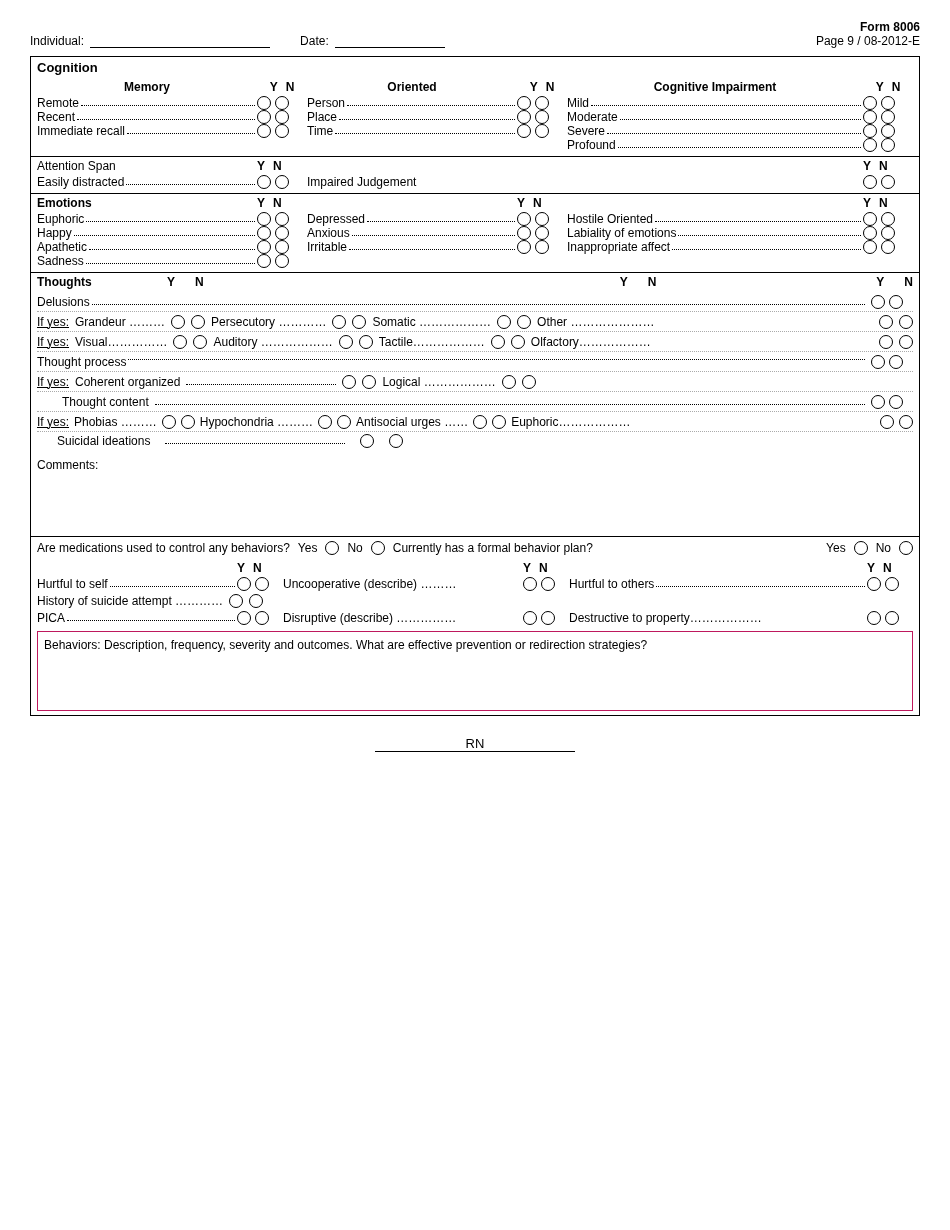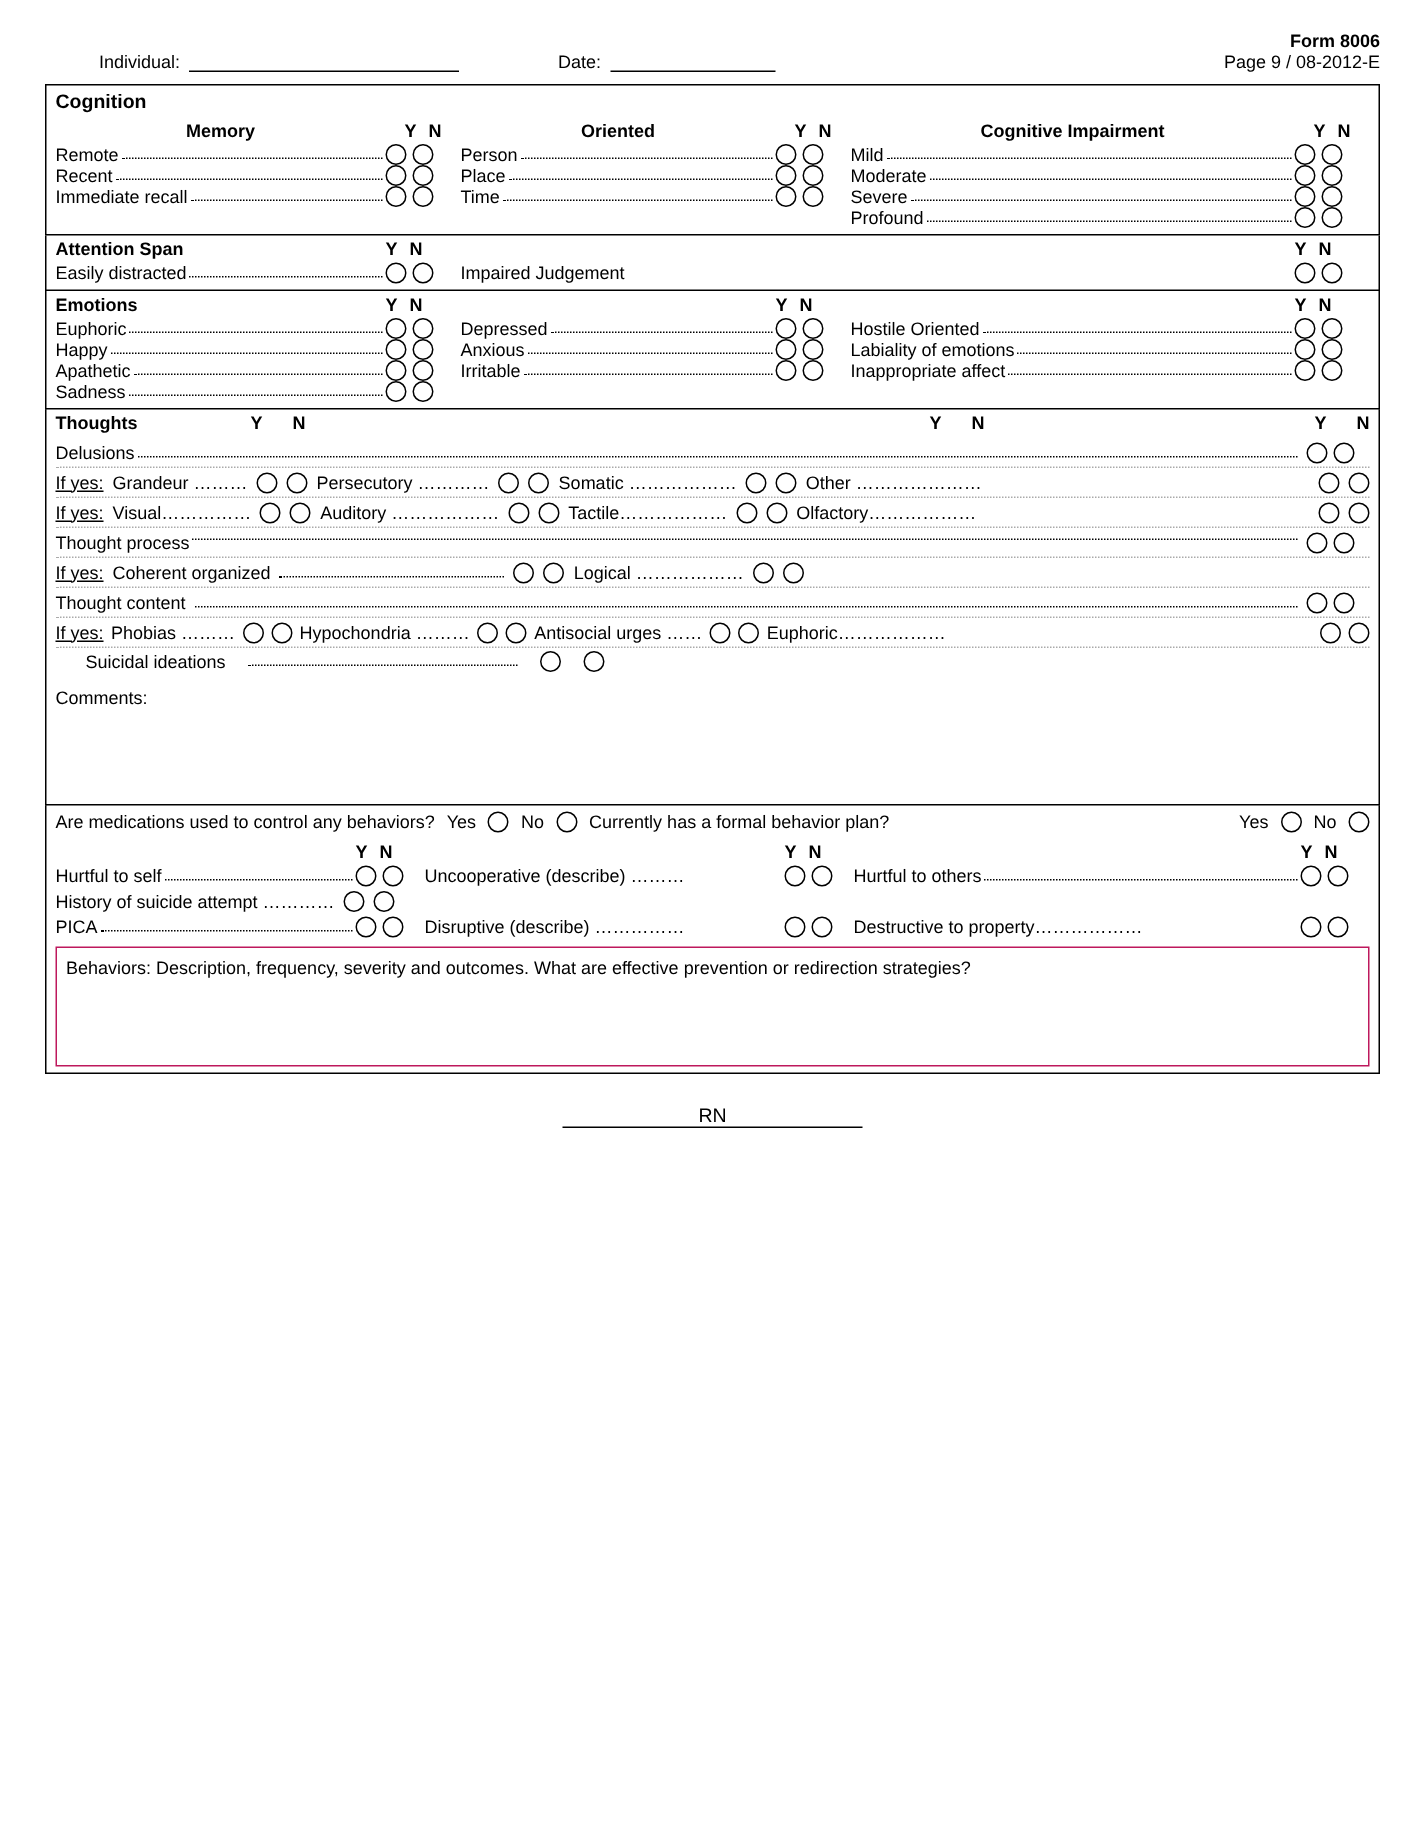--- a/index.html
+++ b/index.html
@@ -20,21 +20,20 @@
     }
     .header-left {
       display: flex;
       gap: 30px;
       align-items: flex-end;
     }
     .header-field {
       display: flex;
       align-items: flex-end;
       gap: 6px;
-      margin-left: 36px;
     }
     .underline-field {
       border-bottom: 1px solid #000;
       min-width: 180px;
       height: 18px;
       display: inline-block;
     }
     .underline-field-short {
       border-bottom: 1px solid #000;
       min-width: 110px;
@@ -243,21 +242,21 @@
         <span class="circle"></span>
         <span class="circle"></span>
       </div>
     </div>
   </div>
 </div>
 
 <div class="section">
   <div class="section-content">
     <div style="display:grid; grid-template-columns: 220px 50px 1fr 50px; align-items:center;">
-      <div style="font-weight:bold;">Attention Span</div>
+      <div style="font-weight:normal;">Attention Span</div>
       <div style="display:flex; gap:8px; font-weight:bold;">
         <span>Y</span>
         <span>N</span>
       </div>
       <div></div>
       <div style="display:flex; gap:8px; font-weight:bold;">
         <span>Y</span>
         <span>N</span>
       </div>
     </div>
@@ -472,21 +471,21 @@
       <span>Coherent organized</span>
       <span style="flex:0 0 150px; border-bottom:1px dotted #000; height:1px; align-self:flex-end; margin-bottom:4px;"></span>
       <span class="circle"></span>
       <span class="circle"></span>
       <span>Logical ………………</span>
       <span class="circle"></span>
       <span class="circle"></span>
     </div>
 
     <div style="display:flex; align-items:center; border-bottom:1px dotted #aaa; min-height:20px; padding:2px 0;">
-      <div style="display:flex; align-items:flex-end; flex:1;">
+      <div style="display:flex; align-items:flex-end; flex:1;margin-left:25px;">
         <span>Thought content</span>
         <span style="flex:1; border-bottom:1px dotted #000; height:1px; margin-bottom:4px; margin-left:6px;"></span>
       </div>
       <div class="yn-col" style="margin-left:6px;">
         <span class="circle"></span>
         <span class="circle"></span>
       </div>
     </div>
 
     <div style="display:flex; align-items:center; gap:5px; padding:2px 0; border-bottom:1px dotted #aaa; min-height:20px;">

